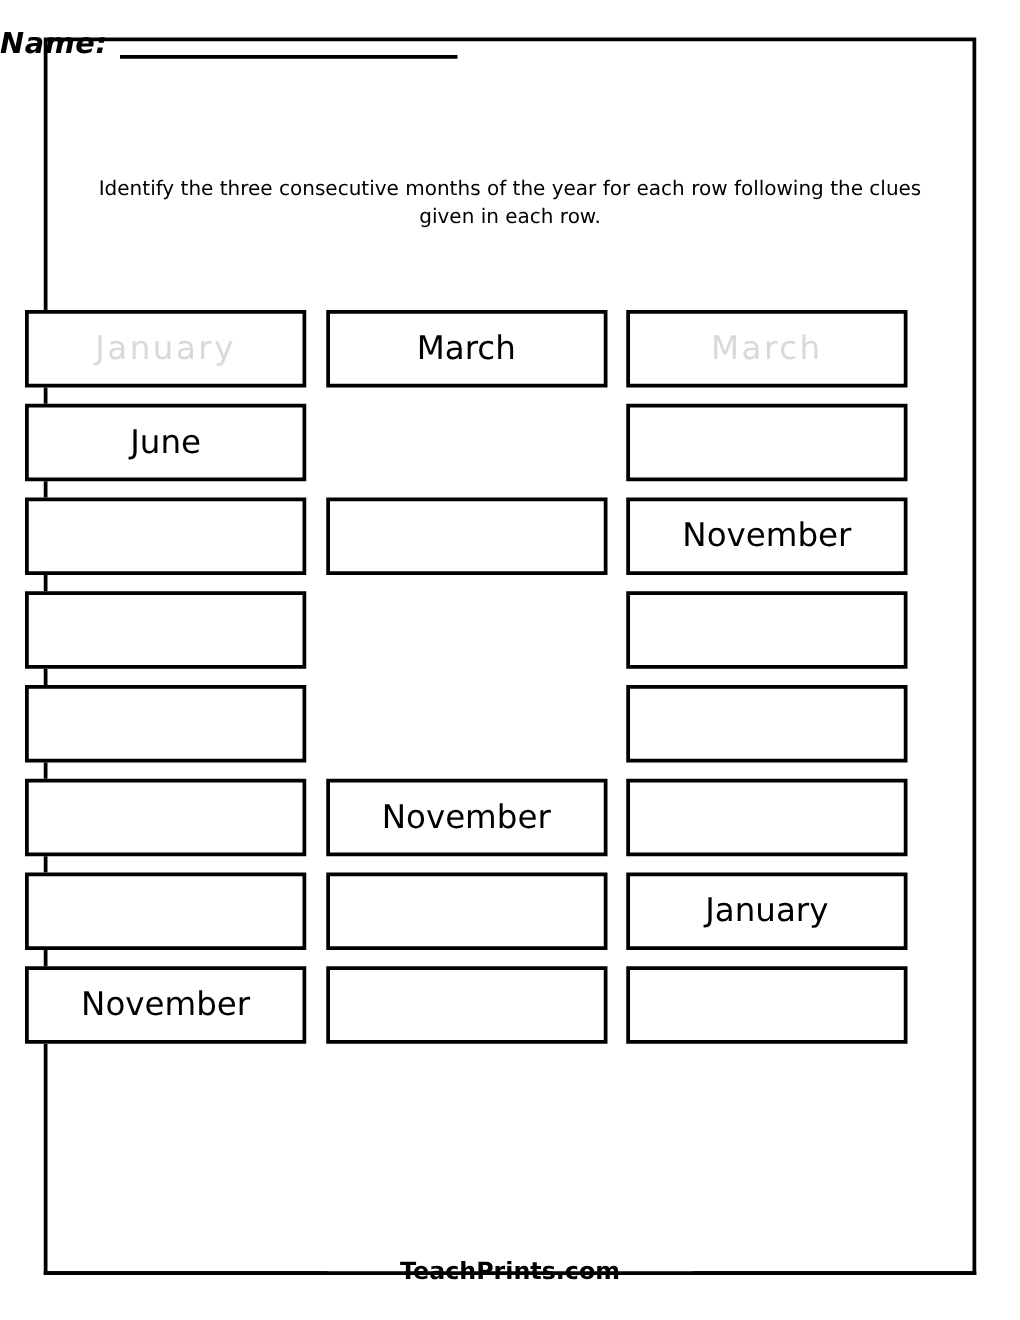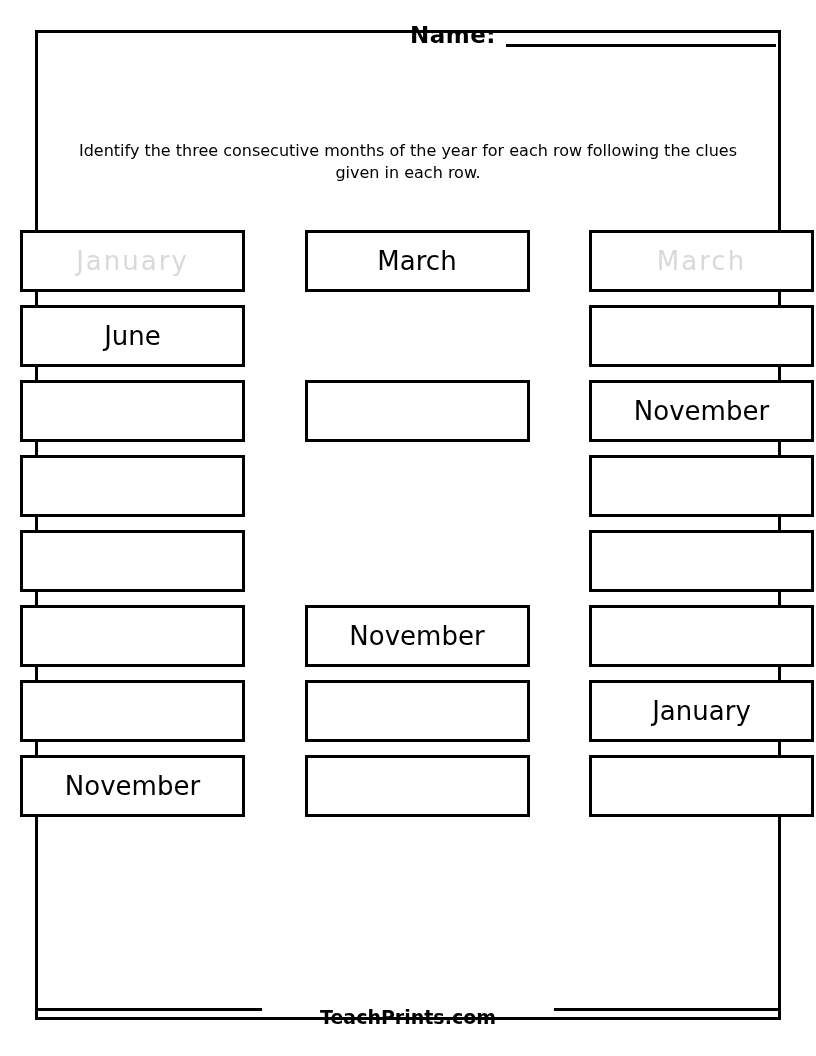--- a/index.html
+++ b/index.html
@@ -29,24 +29,25 @@
     border: 3px solid #000;
     box-sizing: border-box;
   }
   
   .name-row {
     position: absolute;
     left: 0;
     top: 20px;
     width: 100%;
     display: flex;
-    justify-content: flex-end;
+    justify-content: flex-start;
     align-items: flex-end;
     padding-right: 40px;
     box-sizing: border-box;
+    font-style: italic;
   }
   .name-label {
     font-size: 23px;
     font-family: "DejaVu Sans", sans-serif;
     font-weight: 600;
     letter-spacing: 0.5px;
     margin-right: 10px;
     line-height: 1;
   }
   .name-blank {
@@ -89,23 +90,23 @@
   }
   .col-head {
     width: 225px;
     text-align: center;
     font-size: 27px;
     font-weight: 600;
   }
   
   .grid {
     position: absolute;
-    top: 230px;
+    top: 248px;
     left: 20px;
-    width: 794px;
+    width: 706px;
   }
   .row {
     display: flex;
     justify-content: space-between;
     margin-bottom: 13px;
   }
   .cell {
     width: 225px;
     height: 62px;
     border: 3px solid #000;
@@ -124,21 +125,21 @@
   .cell.empty {
     color: transparent;
   }
   
   .footer {
     position: absolute;
     left: 35px;
     bottom: 28px;
     width: 746px;
     display: flex;
-    align-items: flex-start;
+    align-items: center;
     justify-content: center;
     gap: 44px;
   }
   .footer-rule {
     flex: 1;
     height: 3px;
     background: #000;
     margin-top: 2px;
   }
   .footer-text {

